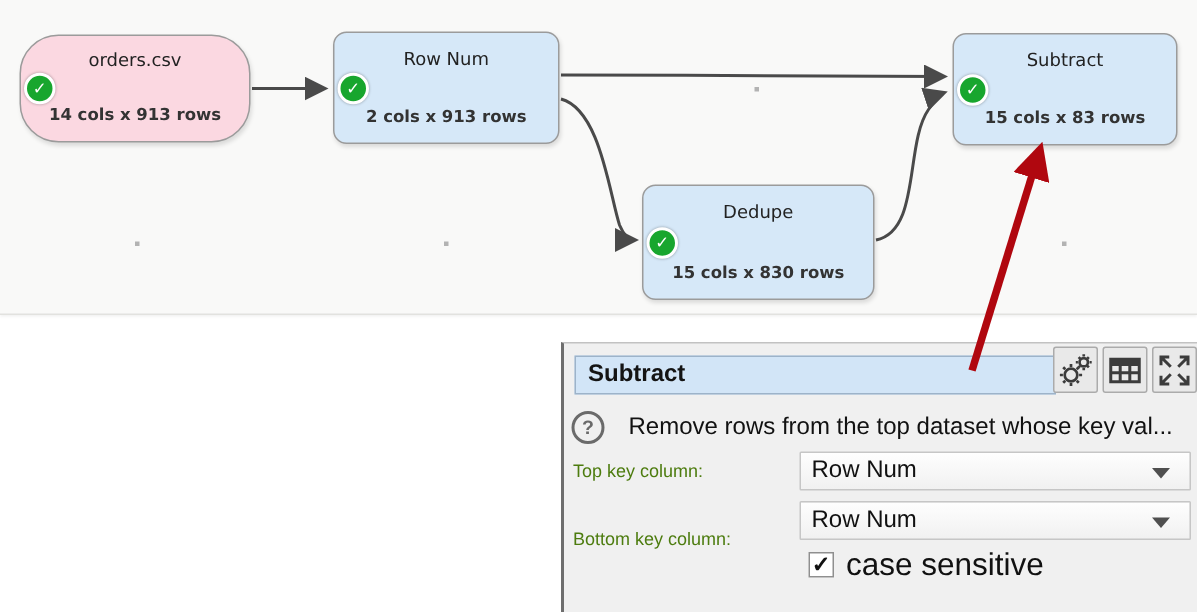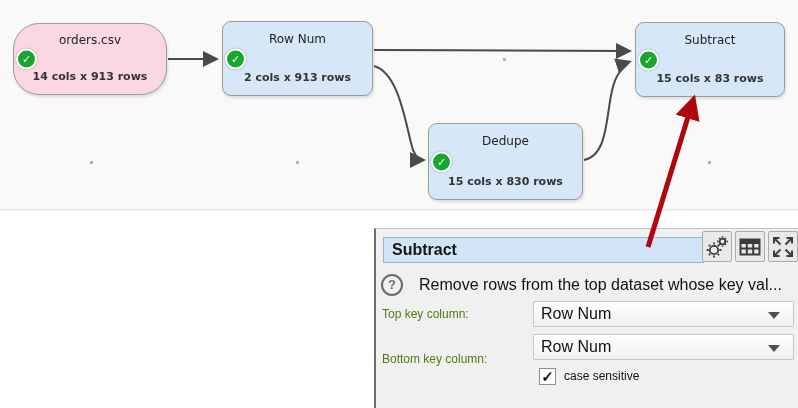--- a/index.html
+++ b/index.html
@@ -50,21 +50,21 @@
          background:linear-gradient(#fefefe,#f1f1f1);border:1px solid #c6c6c6;border-radius:1px;
          font-size:16px;color:#111;line-height:24px;padding-left:7px;cursor:pointer;}
   .combo-top{top:72px;} .combo-bottom{top:105px;}
   .combo .chev{position:absolute;right:13px;top:10px;width:0;height:0;
          border-left:6px solid transparent;border-right:6px solid transparent;
          border-top:7px solid #4f4f4f;}
 
   .checkbox{position:absolute;left:163px;top:139px;width:17px;height:17px;box-sizing:border-box;
          background:#fff;border:1px solid #8f8f8f;text-align:center;cursor:pointer;}
   .checkbox .mark{display:block;font-size:15px;font-weight:bold;color:#111;line-height:15px;}
-  .checkbox-label{position:absolute;left:188px;top:138px;font-size:12px;color:#111;line-height:19px;}
+  .checkbox-label{position:absolute;left:188px;top:138px;font-size:21px;color:#111;line-height:19px;}
 </style>
 </head>
 <body>
 
 <div class="stage">
 
   <div class="canvas">
 
     <span class="dot" style="left:90px;top:161px;"></span>
     <span class="dot" style="left:296px;top:161px;"></span>

